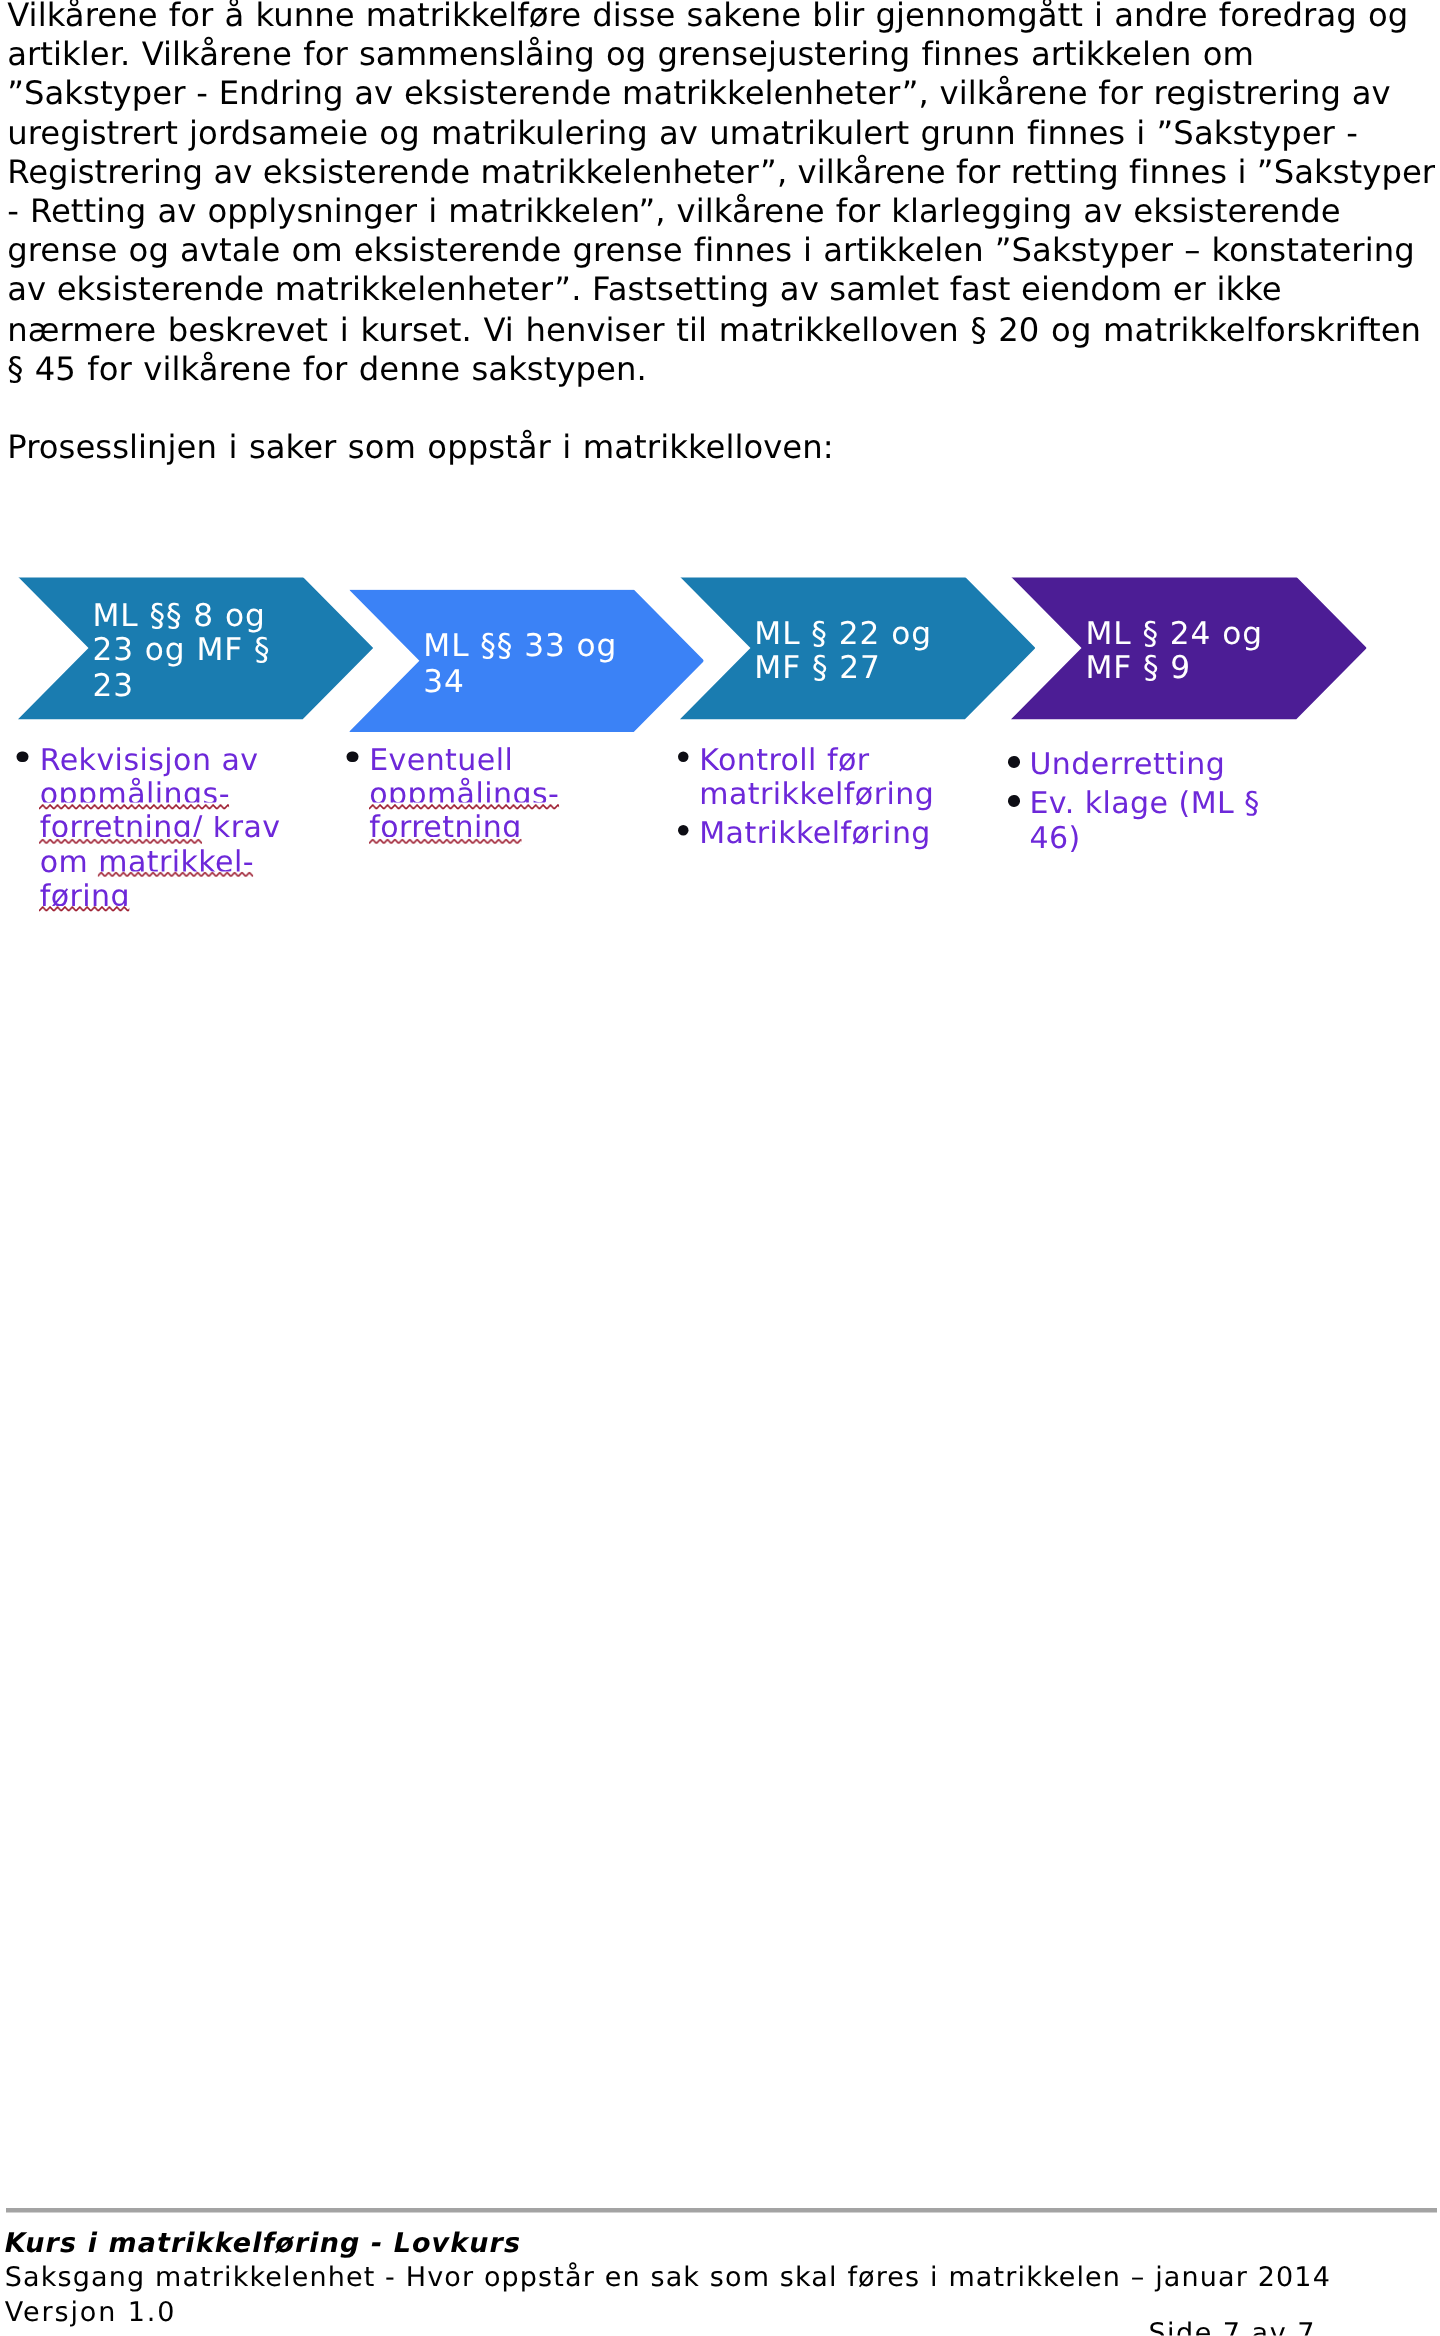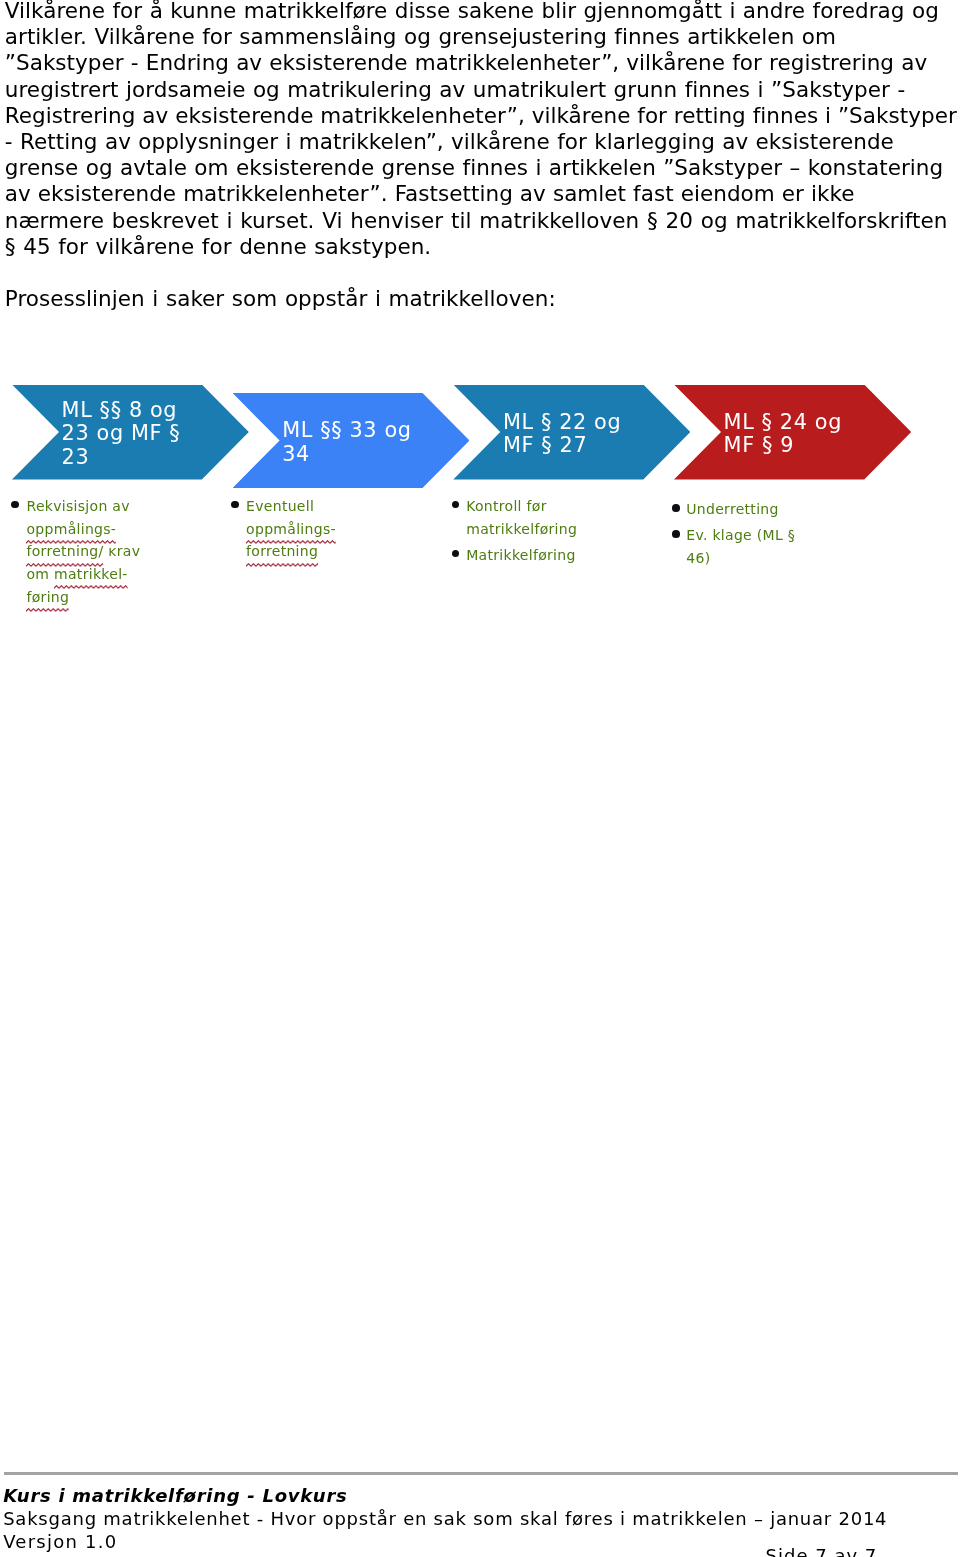--- a/index.html
+++ b/index.html
@@ -12,21 +12,21 @@
   .tline{font-size:21.5px;line-height:26.2px;color:#000;white-space:pre;letter-spacing:0.04px;}
   .tgap{height:26.2px;}
 
   
   .diagram{position:absolute;left:0;top:0;width:960px;height:660px;}
   .chev{position:absolute;color:#fff;text-align:left;}
   .chev .inner{position:absolute;top:0;bottom:0;display:flex;align-items:center;justify-content:center;}
   .chev .lbl{display:block;width:100%;transform:translateY(2px);font-size:20.8px;line-height:23.1px;letter-spacing:0.62px;white-space:pre;text-indent:0.62px;}
 
   
-  .bcol{position:absolute;font-size:14px;color:#4d7c0f;}
+  .bcol{position:absolute;font-size:20px;color:#6d28d9;}
   .bi{position:relative;}
   .bi .dot{position:absolute;top:6.0px;width:7.7px;height:7.7px;border-radius:50%;background:#0d0d14;}
   .bln{line-height:22.85px;white-space:pre;padding-left:14.6px;letter-spacing:0.3px;}
   .sq{position:relative;text-decoration:none;}
   .sq .mask{position:absolute;left:0;right:0;top:18.6px;height:9px;background:#fff;}
   .sq .wav{position:absolute;left:0;right:0;top:19.2px;height:4px;overflow:hidden;line-height:0;}
   .sq .wav svg{display:block;width:100%;height:4px;}
 
   
   .footer{position:absolute;left:0;top:1472.3px;width:960px;font-size:18px;line-height:23px;}
@@ -137,21 +137,21 @@
         <div class="bi">
           <div class="dot" style="left: 0.0499999px;"></div>
           <div class="bln"><span>Kontroll før</span></div>
           <div class="bln"><span>matrikkelføring</span></div>
         </div>
         <div class="bi" style="margin-top: 3.3px;">
           <div class="dot" style="left: 0.0499999px;"></div>
           <div class="bln"><span>Matrikkelføring</span></div>
         </div>
       </div>
-      <div class="chev" style="left: 674px; top: 384.5px; width: 237.2px; height: 95px; background: #b91c1c; clip-path: polygon(0px 0px, 190.2px 0px, 237.2px 50%, 190.2px 100%, 0px 100%, 47px 50%);">
+      <div class="chev" style="left: 674px; top: 384.5px; width: 237.2px; height: 95px; background: #4c1d95; clip-path: polygon(0px 0px, 190.2px 0px, 237.2px 50%, 190.2px 100%, 0px 100%, 47px 50%);">
         <div class="inner" style="left: 49px; right: 47px; padding-top: 0px;">
           <div class="lbl"><div>ML § 24 og</div><div>MF § 9</div></div>
         </div>
       </div>
       <div class="bcol" style="left: 671.7px; top: 494.7px; width: 210px;">
         <div class="bi" style="margin-top: 3.3px;">
           <div class="dot" style="left: 0.45px;"></div>
           <div class="bln"><span>Underretting</span></div>
         </div>
         <div class="bi" style="margin-top: 3.3px;">

